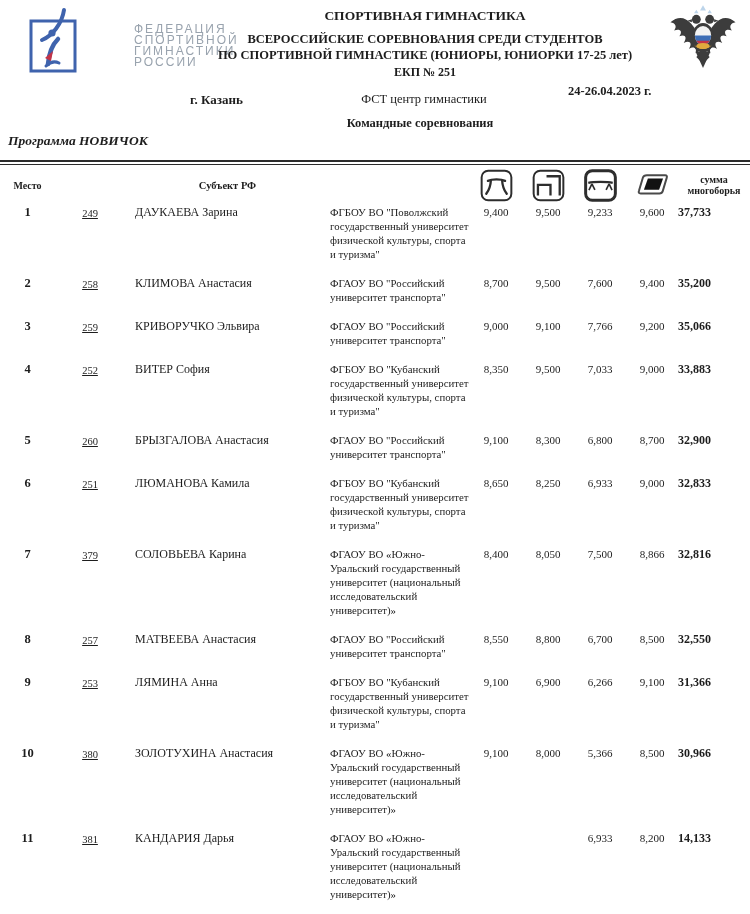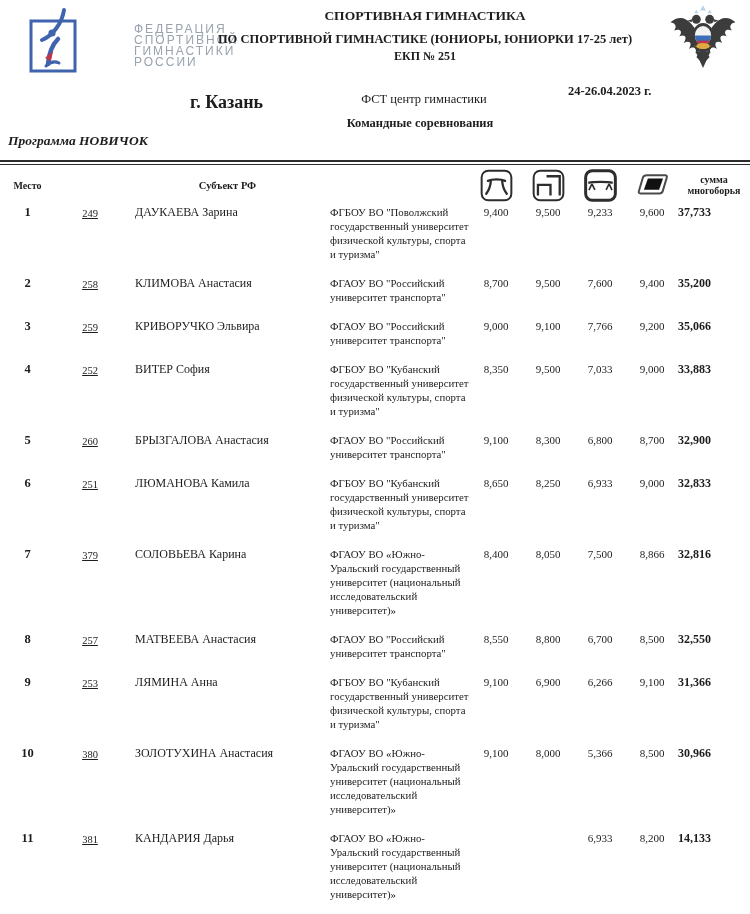--- a/index.html
+++ b/index.html
@@ -12,21 +12,21 @@
   .fed-logo{position:absolute;left:26px;top:6px;display:flex;gap:10px;}
   .fed-logo svg{width:54px;height:68px;display:block;}
   .fed-text{font-family:"Liberation Sans",sans-serif;font-size:12px;font-weight:normal;
     letter-spacing:2px;color:#99a3ae;line-height:11px;padding-top:18px;white-space:pre-line;margin-left:44px;}
   .title-block{position:absolute;left:190px;top:8px;width:470px;text-align:center;font-weight:bold;}
   .t1{font-size:13.5px;margin-bottom:7px;}
   .t2{font-size:12.5px;line-height:16px;}
   .t3{font-size:12.5px;line-height:16px;}
   .t4{font-size:12px;margin-top:2px;}
   .emblem{position:absolute;right:10px;top:2px;width:74px;height:76px;}
-  .info-city{position:absolute;left:190px;top:92px;font-weight:bold;font-size:18px;text-align:center;}
+  .info-city{position:absolute;left:190px;top:92px;font-weight:bold;font-size:13px;text-align:center;}
   .info-venue{position:absolute;left:424px;top:92px;transform:translateX(-50%);font-weight:normal;font-size:12.5px;}
   .info-dates{position:absolute;left:568px;top:84px;font-weight:bold;font-size:12.5px;}
   .event-type{position:absolute;left:420px;top:116px;transform:translateX(-50%);font-weight:bold;font-size:12.5px;}
   .program{position:absolute;left:8px;top:133px;font-weight:bold;font-style:italic;font-size:13.5px;}
   
   .rule{height:2px;border-top:2px solid #2c2c2c;border-bottom:1px solid #2c2c2c;}
   .grid{display:grid;grid-template-columns:55px 70px 205px 140px 52px 52px 52px 52px 72px;}
   .thead{align-items:center;height:40px;}
   .h-place{font-size:10px;font-weight:bold;text-align:center;}
   .h-subject{font-size:10.5px;font-weight:bold;text-align:center;grid-column:3;}
@@ -58,20 +58,21 @@
       <path d="M20 60 C24 56 29 55 33 57" stroke="#3f63ad" stroke-width="3" fill="none" stroke-linecap="round"></path>
     </svg>
     <div class="fed-text">ФЕДЕРАЦИЯ
 СПОРТИВНОЙ
 ГИМНАСТИКИ
 РОССИИ</div>
   </div>
 
   <div class="title-block">
     <div class="t1">СПОРТИВНАЯ ГИМНАСТИКА</div>
+    <div class="t2">ВСЕРОССИЙСКИЕ СОРЕВНОВАНИЯ СРЕДИ СТУДЕНТОВ</div>
     <div class="t3">ПО СПОРТИВНОЙ ГИМНАСТИКЕ (ЮНИОРЫ, ЮНИОРКИ 17-25 лет)</div>
     <div class="t4">ЕКП № 251</div>
   </div>
 
   <svg class="emblem" viewBox="0 0 100 100">
     <path d="M47 52 C36 20 20 14 6 26 C13 27 15 32 11 37 C19 34 23 38 18 45 C26 42 29 46 24 54 C32 50 36 54 31 62 C38 58 42 61 40 68 L47 64 Z" fill="#3c3c3c"></path>
     <path d="M53 52 C64 20 80 14 94 26 C87 27 85 32 89 37 C81 34 77 38 82 45 C74 42 71 46 76 54 C68 50 64 54 69 62 C62 58 58 61 60 68 L53 64 Z" fill="#3c3c3c"></path>
     <circle cx="41" cy="22" r="6" fill="#3c3c3c"></circle>
     <circle cx="59" cy="22" r="6" fill="#3c3c3c"></circle>
     <path d="M35 22 L29 24 L35 26 Z" fill="#3c3c3c"></path>

